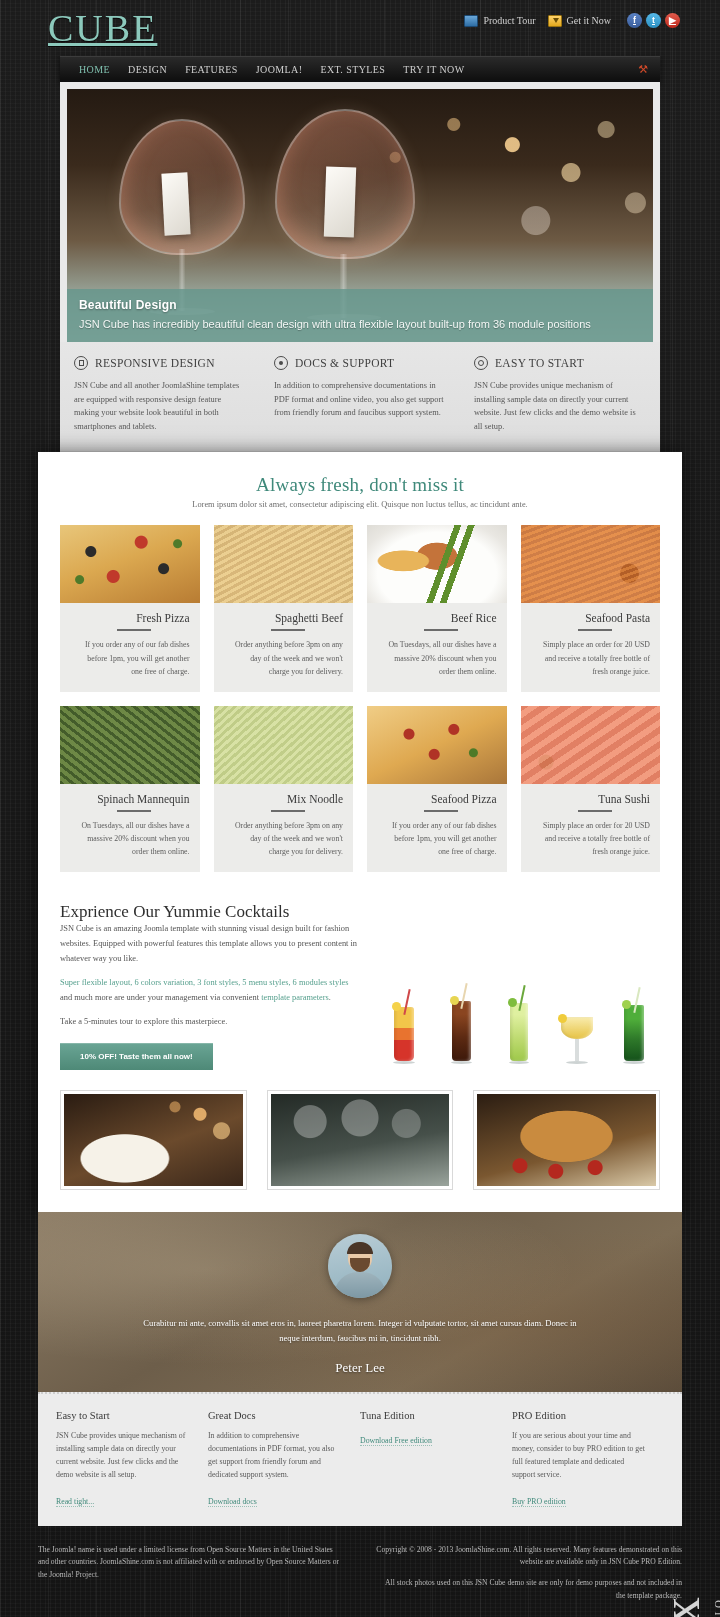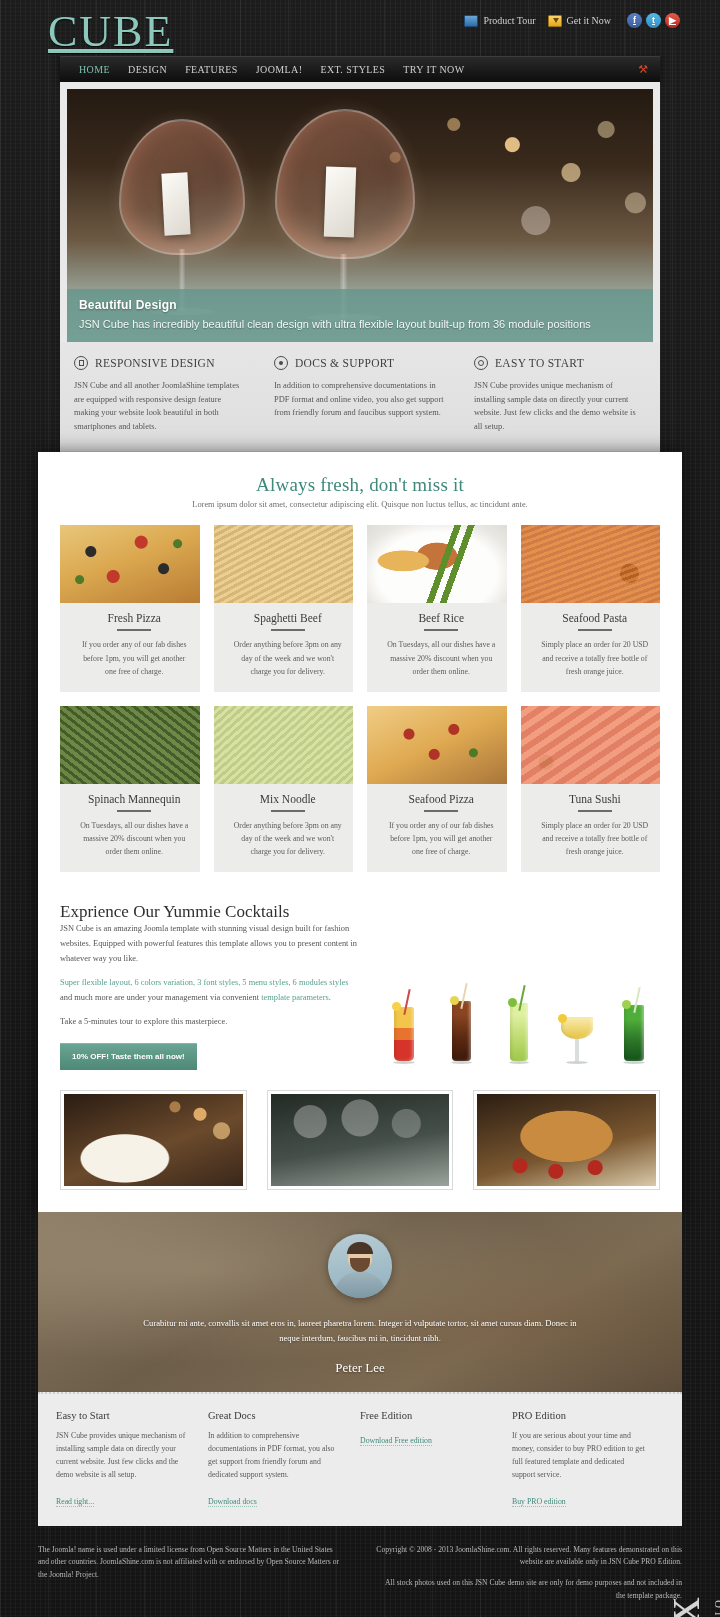--- a/index.html
+++ b/index.html
@@ -27,21 +27,21 @@
   
   .topbar {
     width: 720px;
     height: 56px;
     position: relative;
   }
   .logo {
     position: absolute;
     left: 48px; top: 6px;
     font-family: "Liberation Serif", serif;
-    font-size: 44px;
+    font-size: 38px;
     letter-spacing: 2px;
     color: #8cc9bc;
     text-shadow: 0 1px 1px rgba(0,0,0,0.8);
     font-weight: normal;
   }
   .topnav {
     position: absolute;
     right: 40px; top: 13px;
     display: flex;
     align-items: center;
@@ -246,21 +246,21 @@
 
   
   .grid {
     display: grid;
     grid-template-columns: repeat(4, 1fr);
     gap: 14px;
     margin-bottom: 14px;
   }
   .card { background: #ececea; }
   .card-img { width: 100%; height: 78px; overflow: hidden; position: relative; }
-  .card-body { padding: 9px 10px 13px 19px; text-align: center; }
+  .card-body { padding: 9px 10px 13px 19px; text-align: right; }
   .card-body h4 {
     font-family: "Liberation Serif", serif;
     font-size: 11.5px; font-weight: normal;
     color: #3b3b3b; margin-bottom: 5px;
   }
   .card-rule {
     width: 34px; height: 2px; background: #6b6b6b;
     margin: 0 auto 7px auto;
   }
   .card-body p {
@@ -334,21 +334,21 @@
     font-size: 8.4px; line-height: 1.78; color: #555; margin-bottom: 9px;
   }
   .ck-link { color: #57a08e; text-decoration: none; }
   .btn-teal {
     display: inline-block;
     background: linear-gradient(#6aa595,#4e8977);
     color: #fff;
     font-family: "Liberation Sans", sans-serif;
     font-size: 8px;
     font-weight: bold;
-    padding: 9px 12px;
+    padding: 9px 20px;
     border: none;
     text-decoration: none;
     margin-top: 4px;
     box-shadow: inset 0 1px 0 rgba(255,255,255,0.2);
   }
   .ck-right {
     flex: 1; display: flex; align-items: flex-end;
     justify-content: space-around; gap: 6px; padding-bottom: 6px;
   }
   .drink { position: relative; width: 40px; }
@@ -761,21 +761,21 @@
       <h5>Easy to Start</h5>
       <p>JSN Cube provides unique mechanism of installing sample data on directly your current website. Just few clicks and the demo website is all setup.</p>
       <a href="#" class="flink">Read tight...</a>
     </div>
     <div class="fcol">
       <h5>Great Docs</h5>
       <p>In addition to comprehensive documentations in PDF format, you also get support from friendly forum and dedicated support system.</p>
       <a href="#" class="flink">Download docs</a>
     </div>
     <div class="fcol">
-      <h5>Free Edition</h5>
+      <h5>Tuna Edition</h5>
       <a href="#" class="flink">Download Free edition</a>
     </div>
     <div class="fcol">
       <h5>PRO Edition</h5>
       <p>If you are serious about your time and money, consider to buy PRO edition to get full featured template and dedicated support service.</p>
       <a href="#" class="flink">Buy PRO edition</a>
     </div>
   </div>
 
   <div class="copy">

